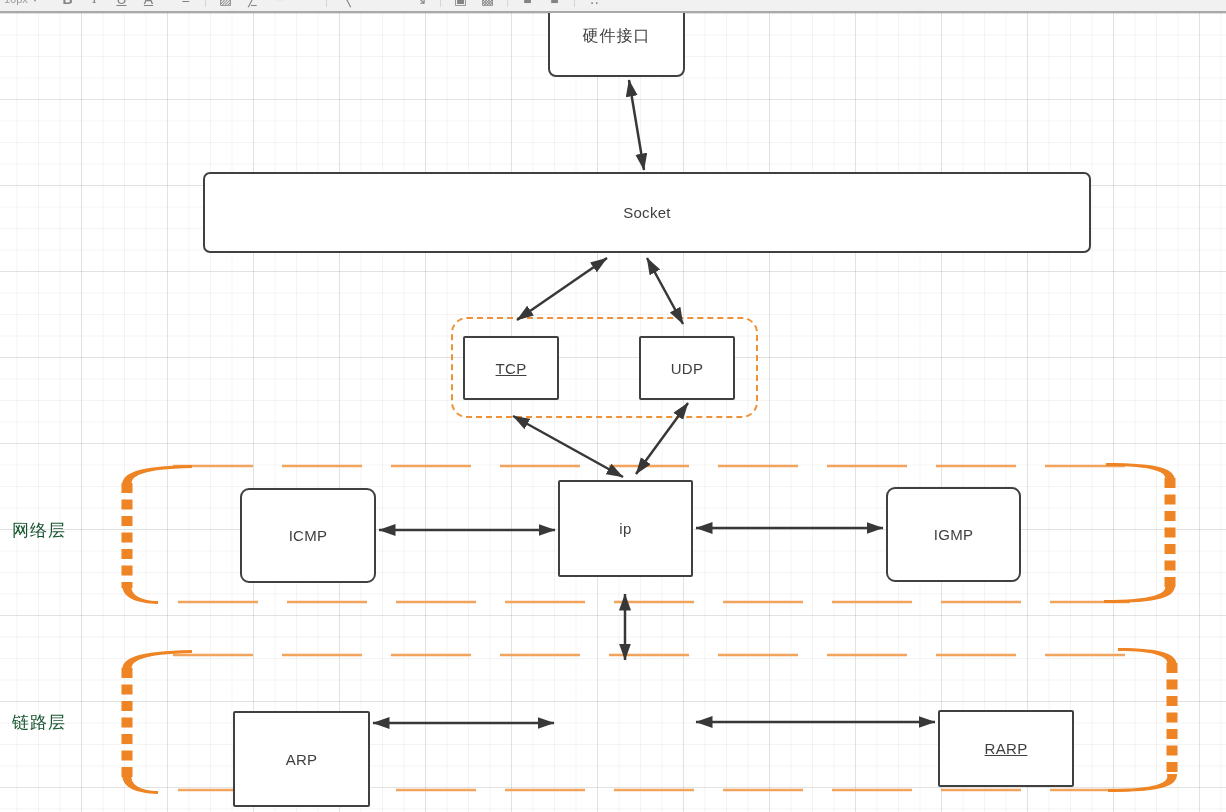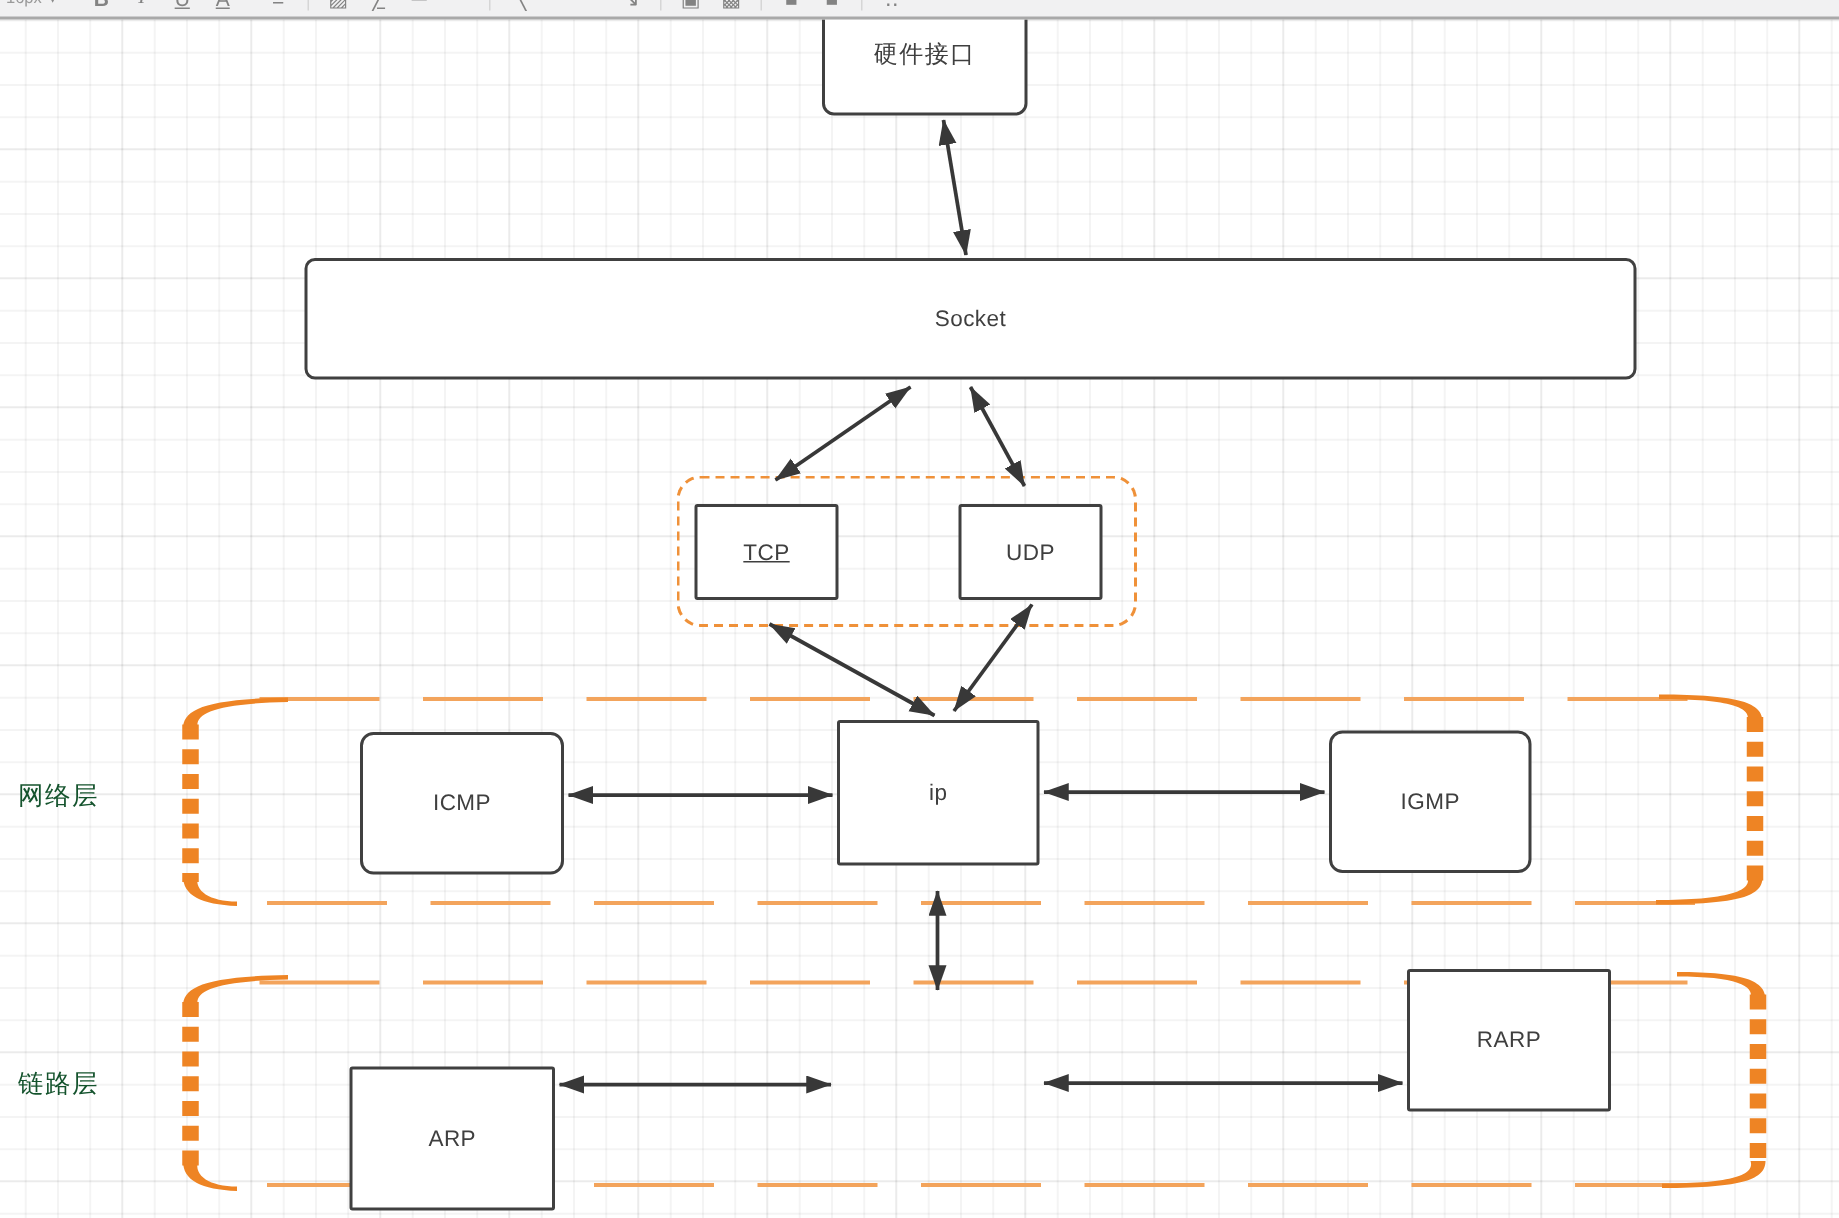--- a/index.html
+++ b/index.html
@@ -120,21 +120,21 @@
 
   <div class="node" style="left:886px;top:487px;width:135px;height:95px;border-radius:9px;">
     <span class="lbl">IGMP</span>
   </div>
 
   <div class="node" style="left:233px;top:675px;width:137px;height:96px;border-radius:2px;margin-top:36px;">
     <span class="lbl">ARP</span>
   </div>
 
 
-  <div class="node" style="left:938px;top:646px;width:136px;height:95px;border-radius:2px;">
+  <div class="node" style="left:938px;top:710px;width:136px;height:77px;border-radius:2px;text-decoration:underline;">
     <span class="lbl">RARP</span>
   </div>
 
   <div class="layer-label" style="left:12px;top:519px;">网络层</div>
   <div class="layer-label" style="left:12px;top:711px;">链路层</div>
 
   <svg class="overlay" width="1226" height="812" viewBox="0 0 1226 812">
     <defs>
       <marker id="ah" markerUnits="userSpaceOnUse" markerWidth="18" markerHeight="13" refX="16.5" refY="6" orient="auto-start-reverse">
         <path d="M0,0 L17,6 L0,12 Z" fill="#383838"></path>

